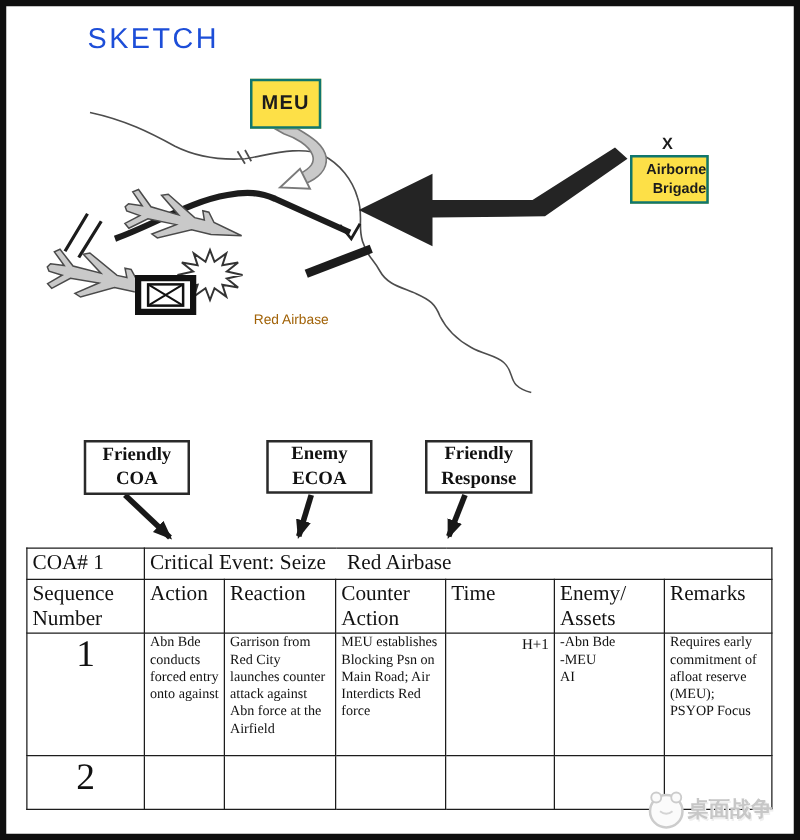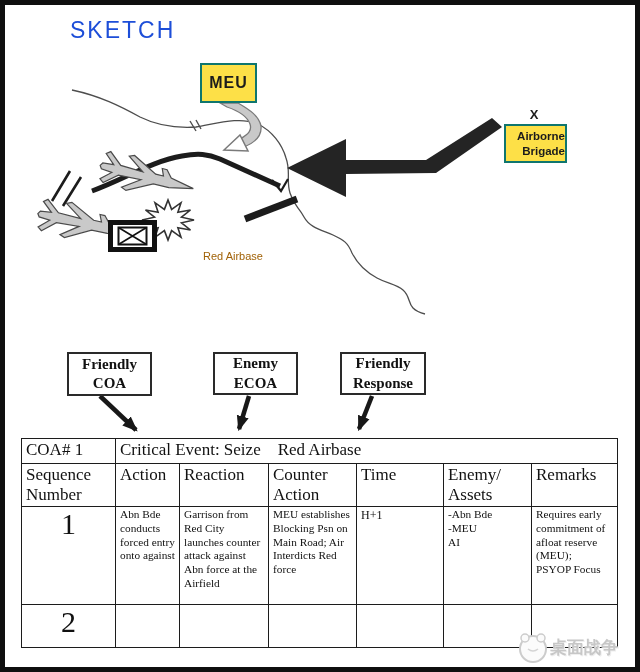--- a/index.html
+++ b/index.html
@@ -28,21 +28,21 @@
          border-collapse:collapse;table-layout:fixed;
          font-family:"Liberation Serif",serif;color:#111;border-radius:19px;}
   table.coa td{border:1.5px solid #1c1c1c;vertical-align:top;padding:1px 4px;overflow:hidden;}
   tr.r0 td{height:22px;font-size:17px;}
   tr.r1 td{height:38px;font-size:17px;line-height:1.18;}
   tr.rb2 td{height:95px;}
   tr.rb3 td{height:40px;}
   td.crit{white-space:pre;}
   td.body{font-size:11.3px;line-height:1.22;padding-top:2px;}
   td.seq{font-size:30px;text-align:center;line-height:1.05;}
-  td.time{text-align:left;font-size:12px;}
+  td.time{text-align:right;font-size:12px;}
   td.pre{white-space:pre-line;}
   .watermark{position:absolute;left:505px;top:629px;width:125px;height:38px;z-index:5;}
   .wm-text{position:absolute;left:45px;top:7px;font-size:17px;font-weight:bold;
          color:#c7c7c7;text-shadow:1px 1px 0 #efefef;font-family:"DejaVu Sans",sans-serif;
          white-space:nowrap;}
 </style>
 </head>
 <body>
 
 <div class="frame">

